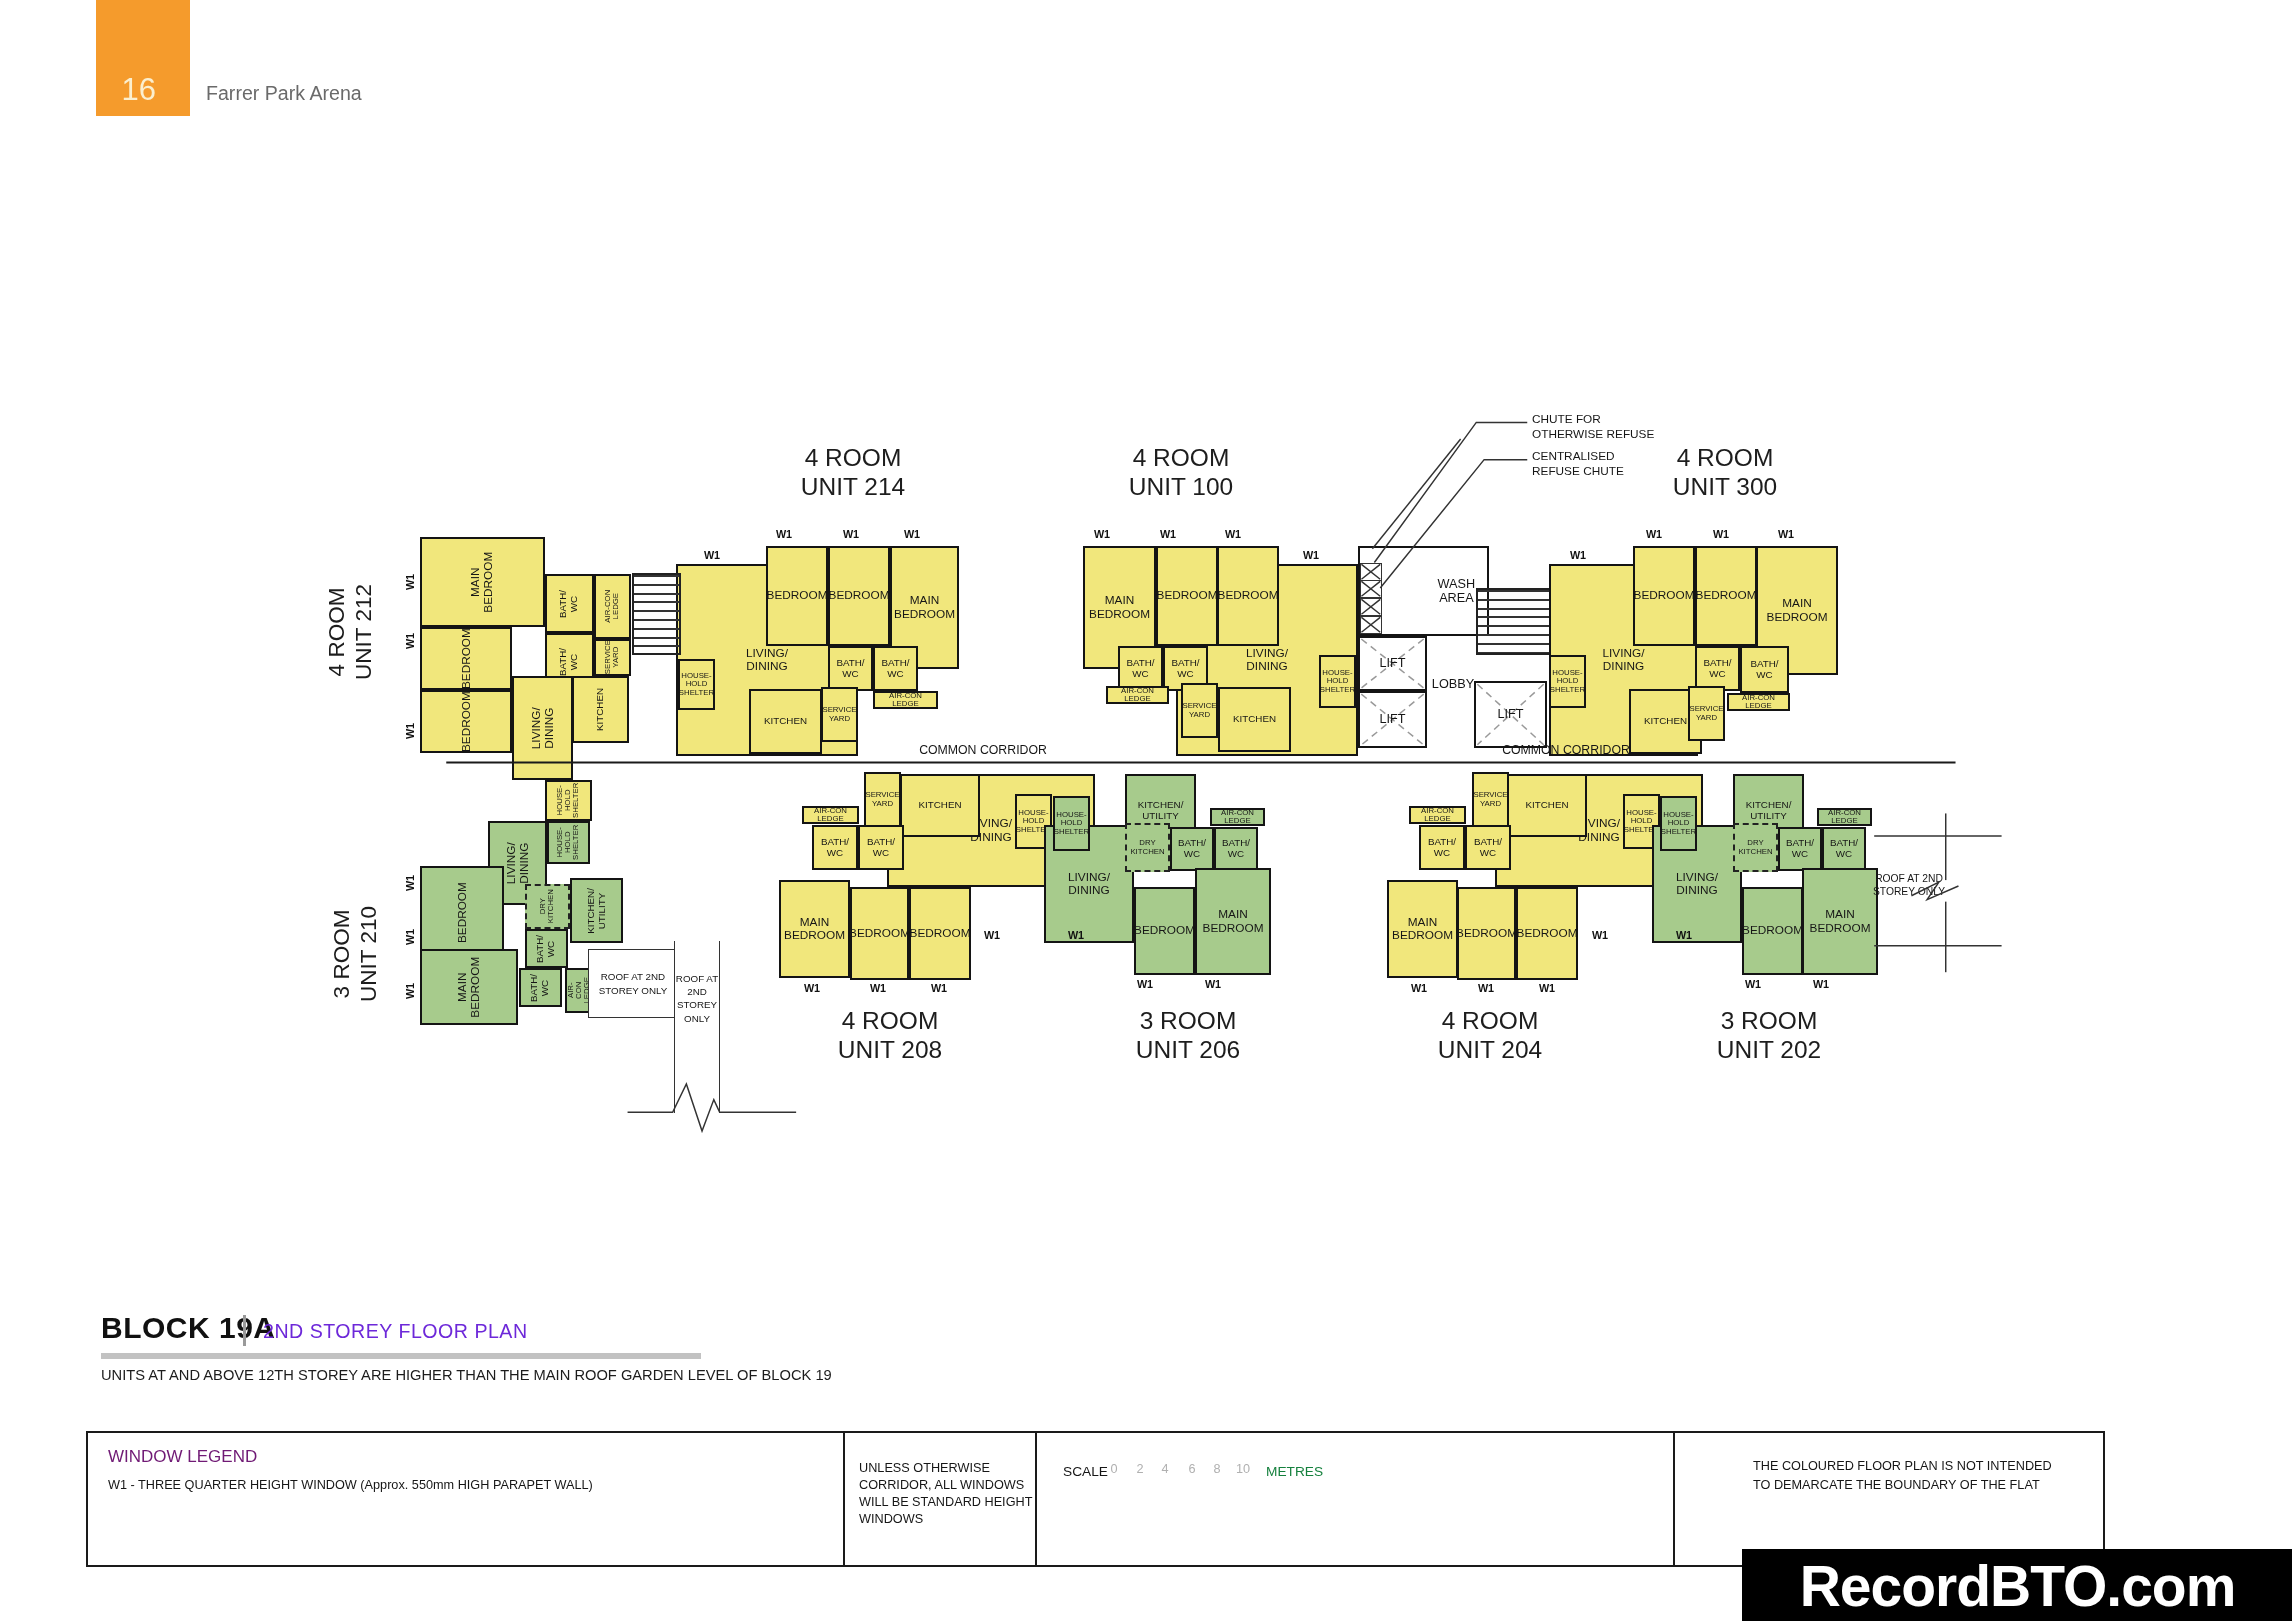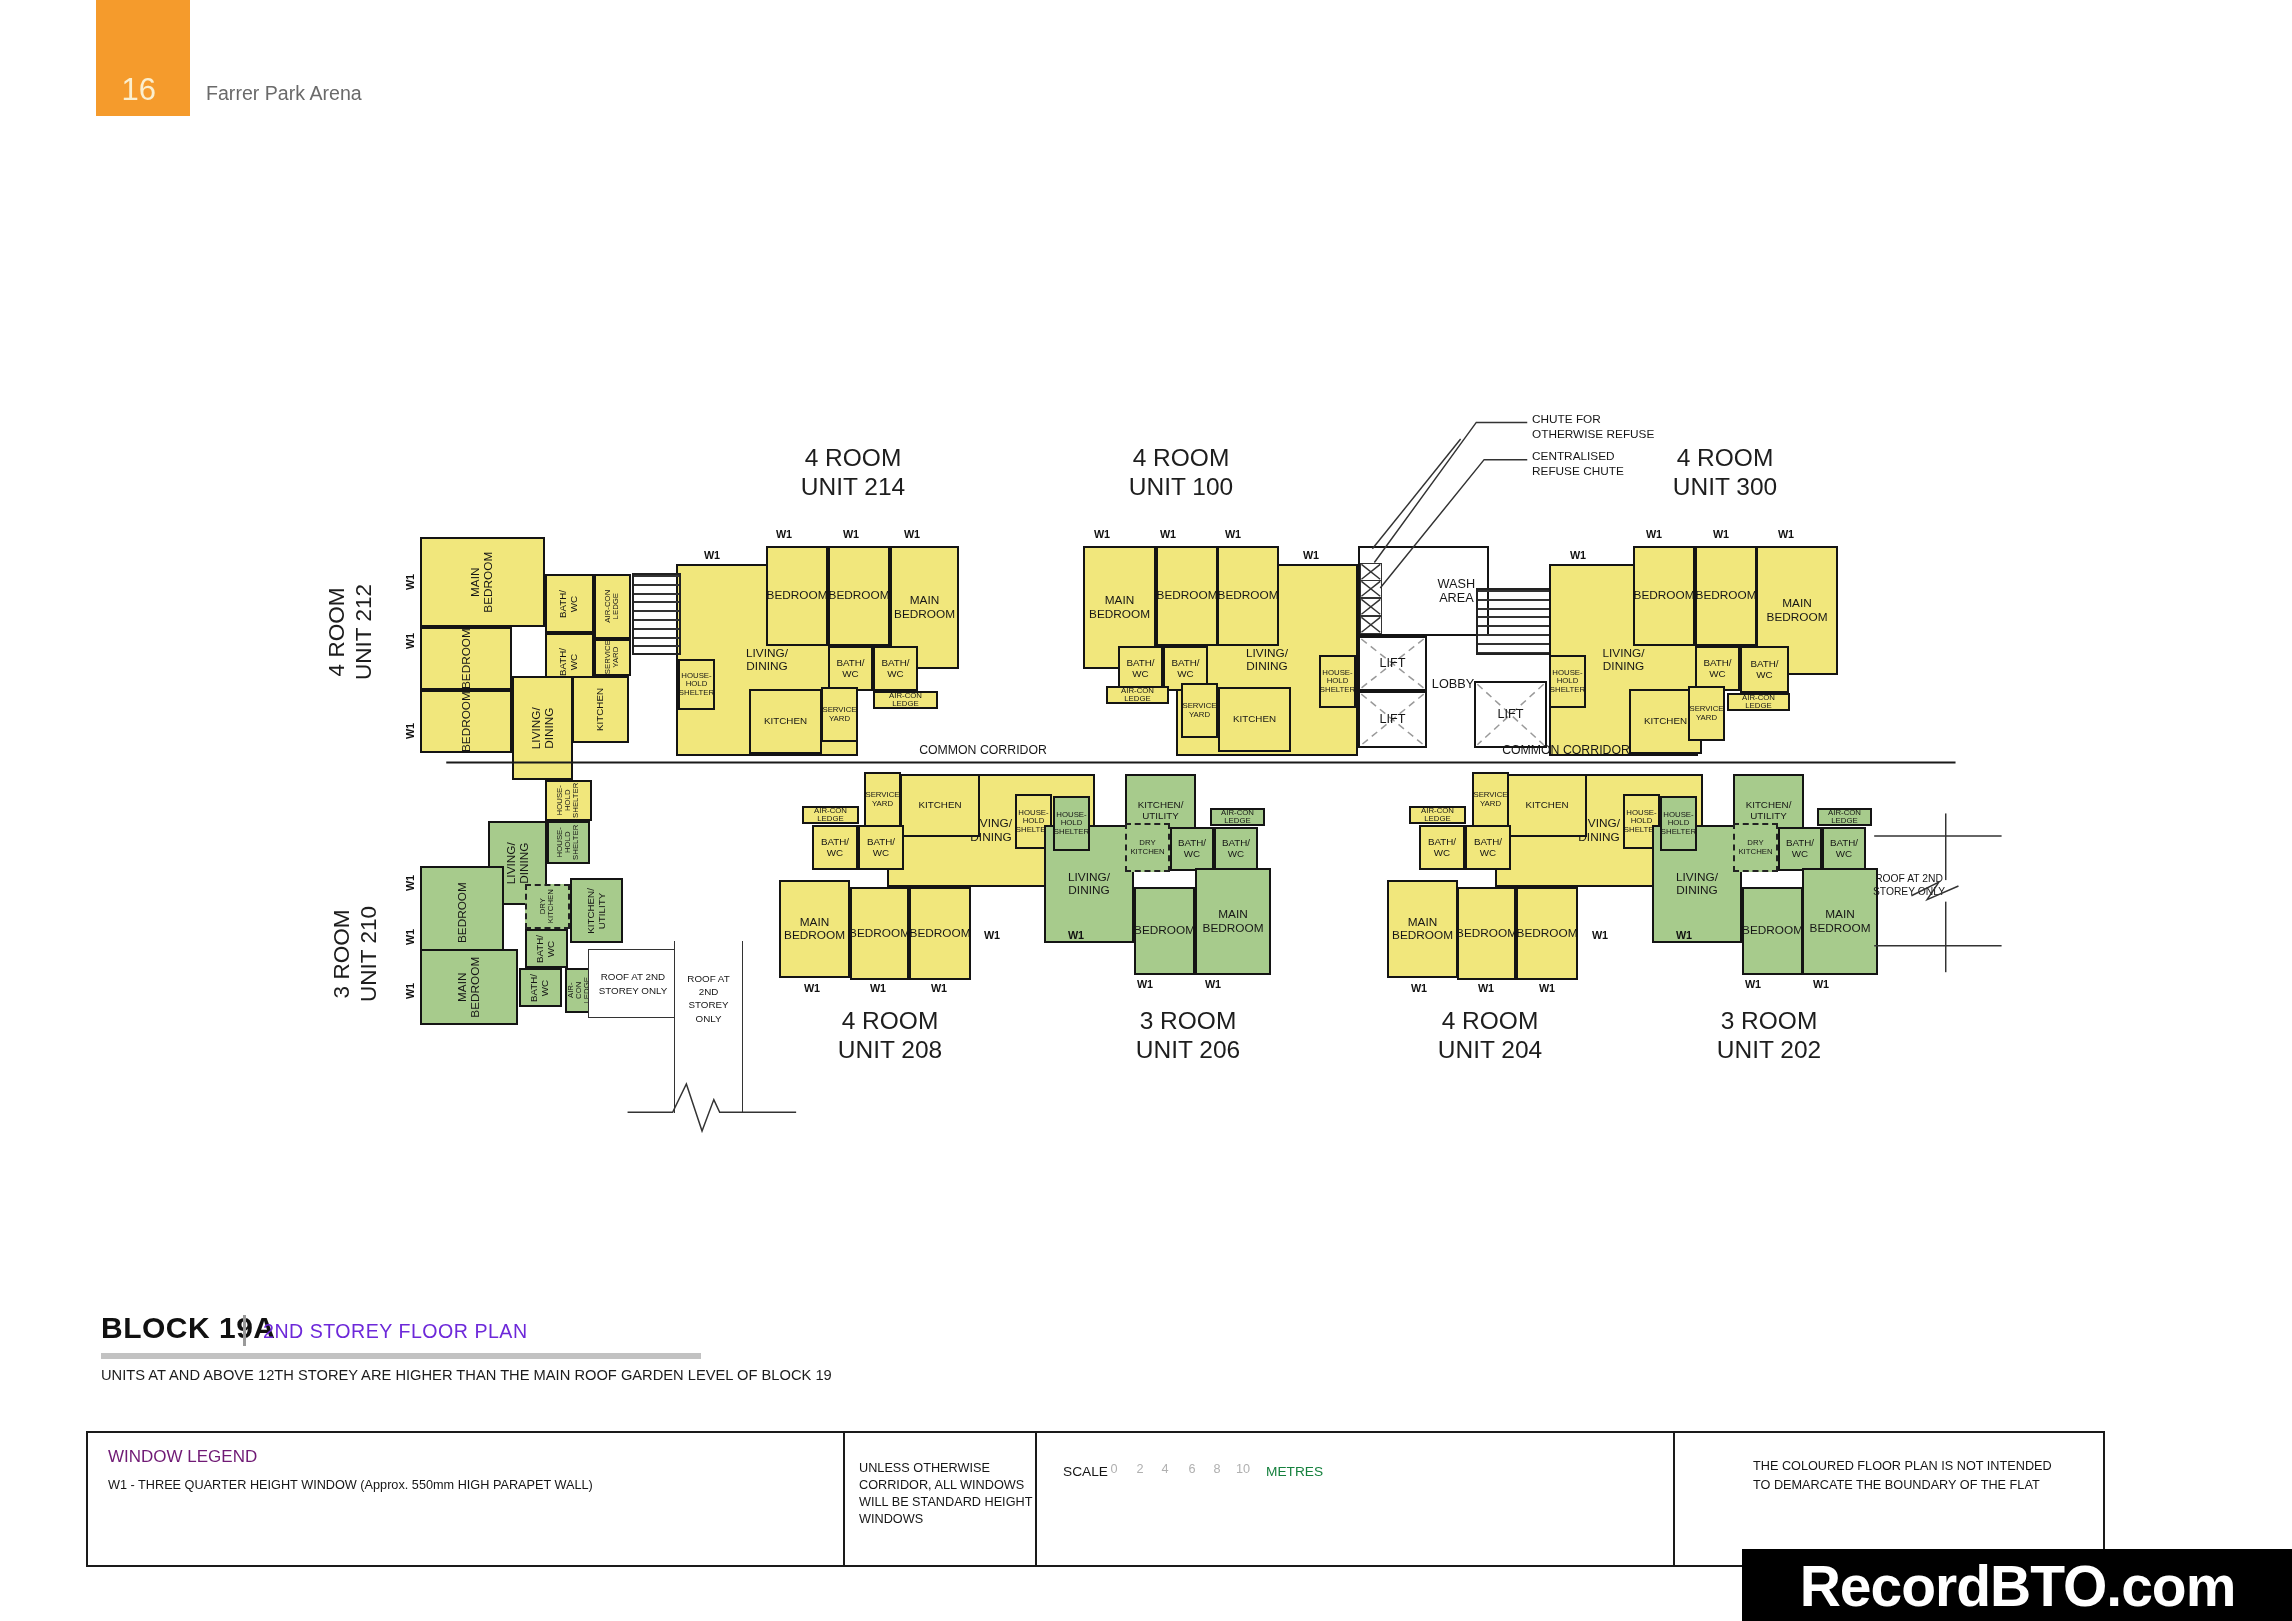--- a/index.html
+++ b/index.html
@@ -509,21 +509,21 @@
   </div>
 <div class="rm g" style="left:1802px;top:868px;width:76px;height:107px">
     <span class="lbl">MAIN
 BEDROOM</span>
   </div>
 
 <div class="roofbox" style="left:588px;top:949px;width:90px;height:69px">
     <span class="lbl">ROOF AT 2ND
 STOREY ONLY</span>
   </div>
-<div class="strip" style="left:674px;top:941px;width:69px;height:172px">
+<div class="strip" style="left:674px;top:941px;width:46px;height:172px">
     <span class="lbl">ROOF AT
 2ND
 STOREY
 ONLY</span>
   </div>
 <div class="ann" style="left:1862px;top:872px;width:94px;text-align:center;font-size:10.3px">ROOF AT 2ND
 STOREY ONLY</div>
 
 <b class="w1" style="left:784px;top:528px">W1</b>
 <b class="w1" style="left:851px;top:528px">W1</b>

